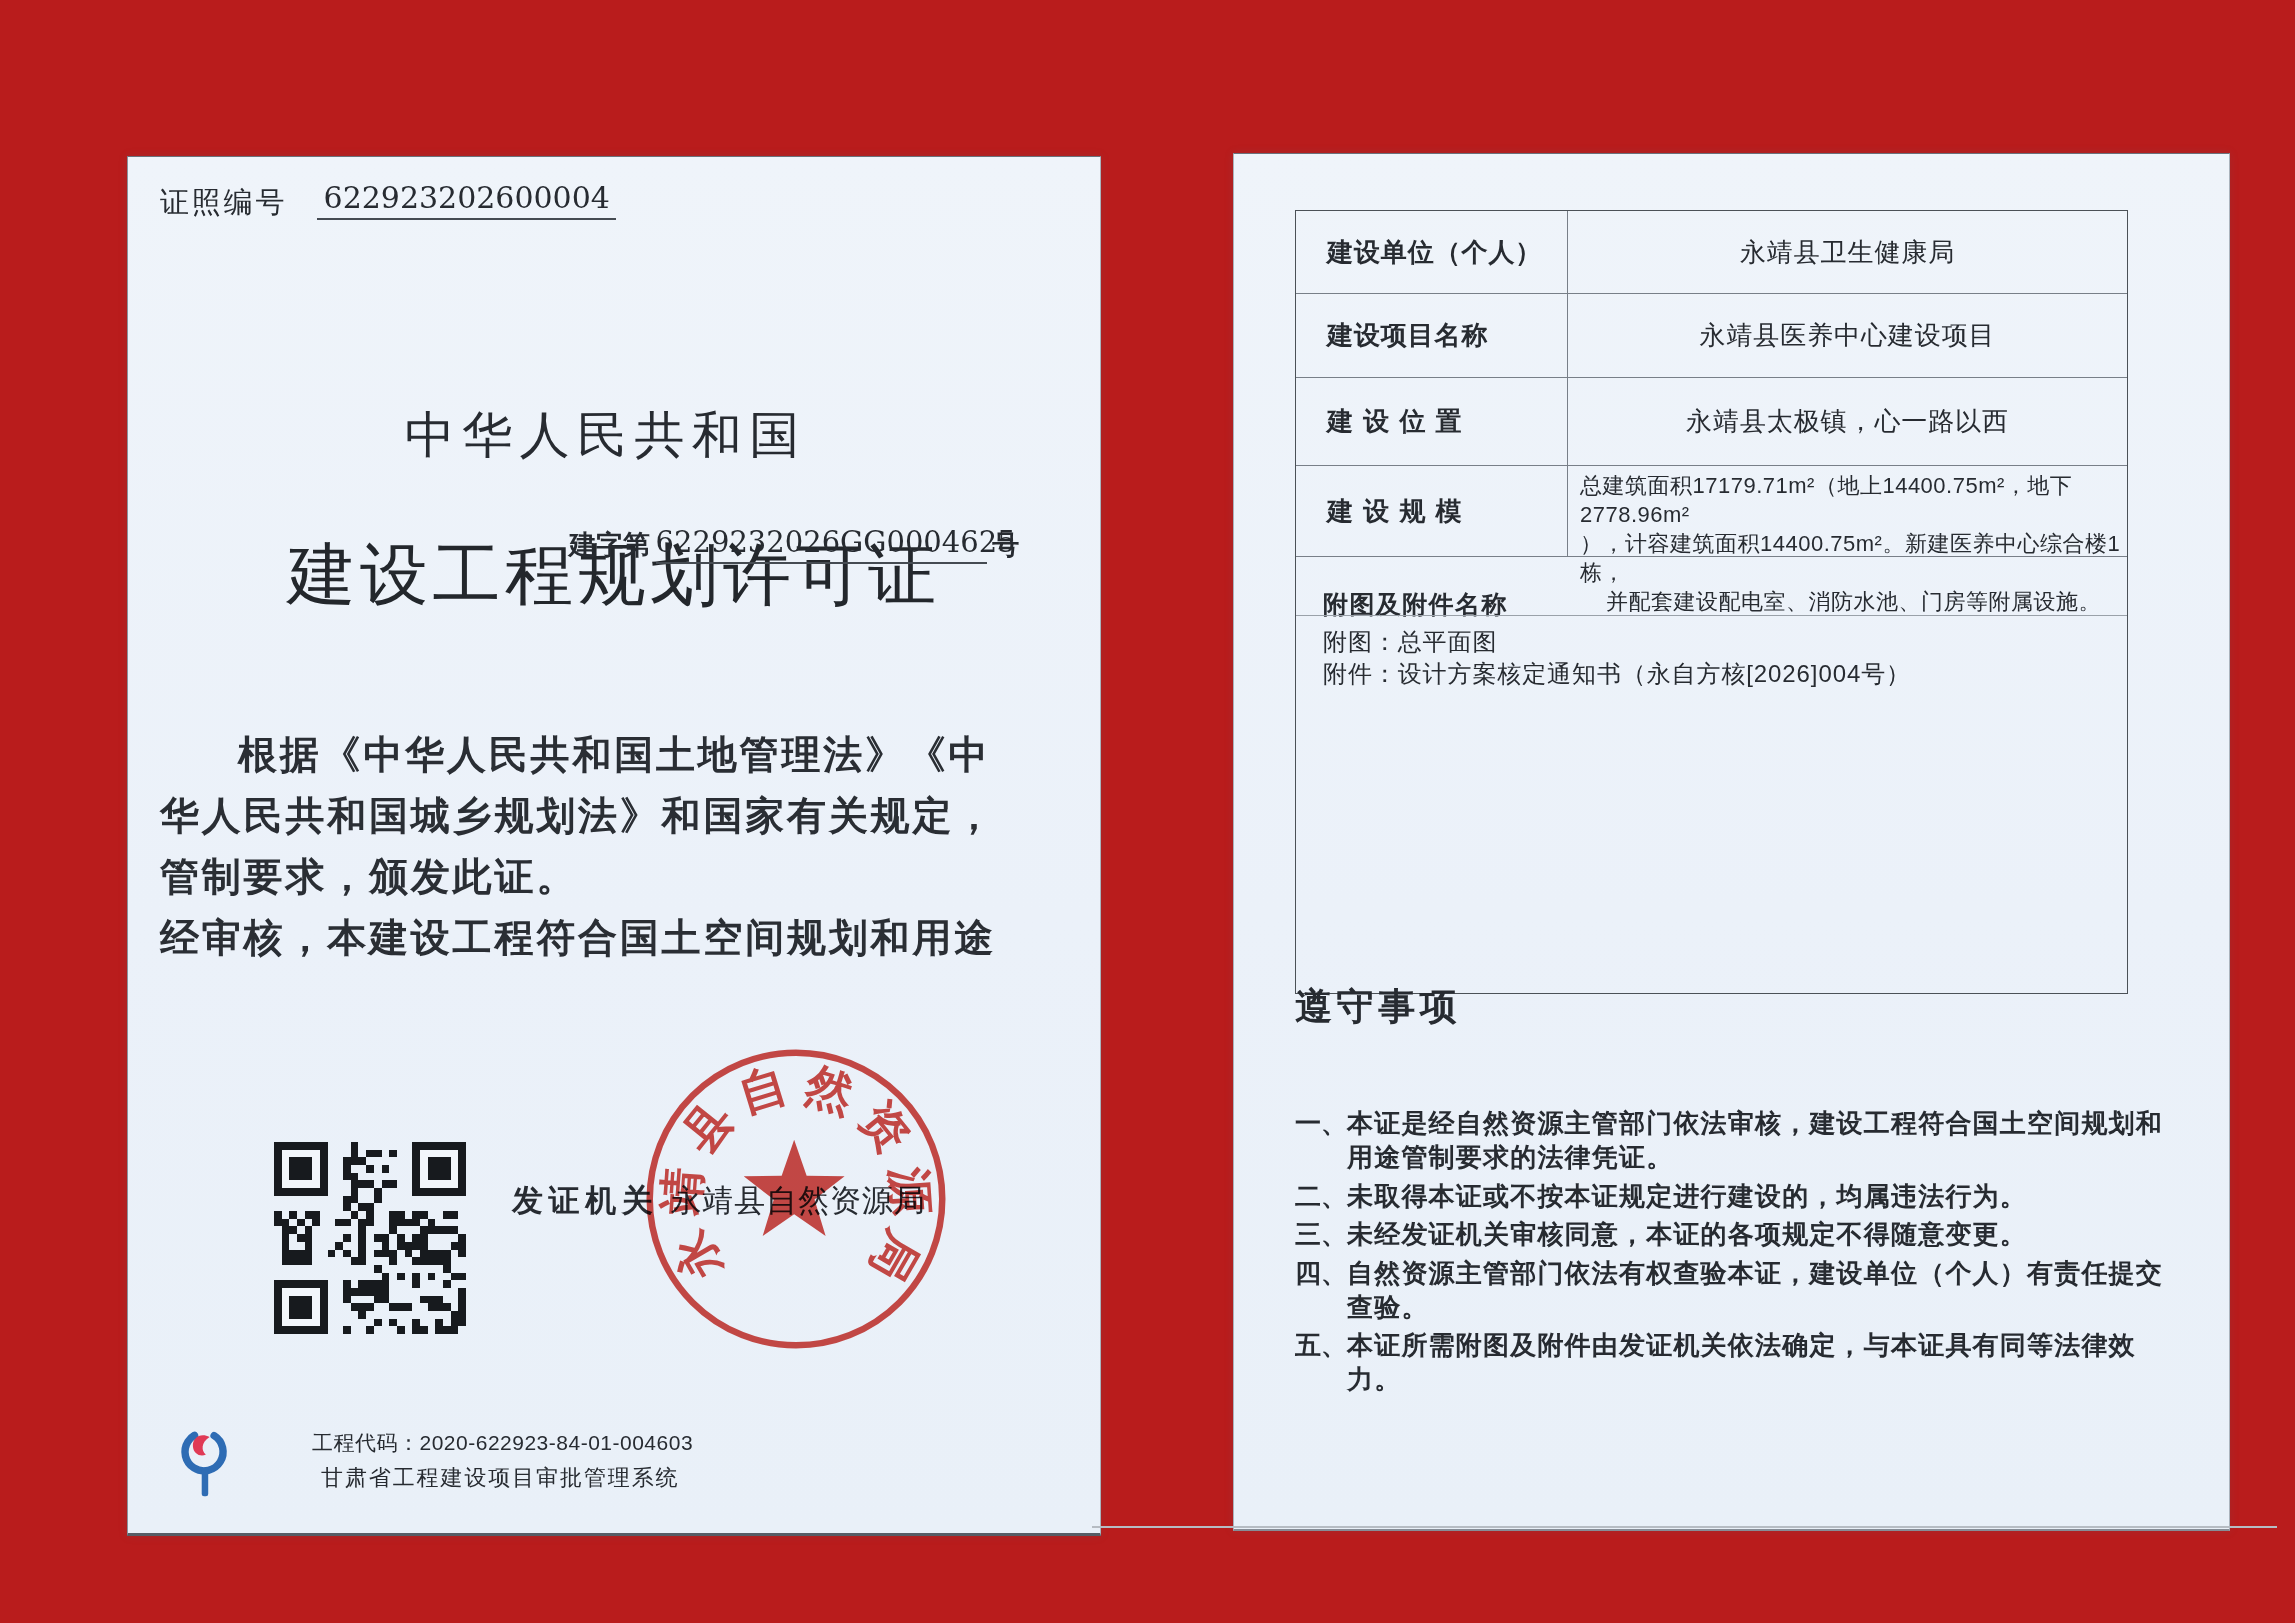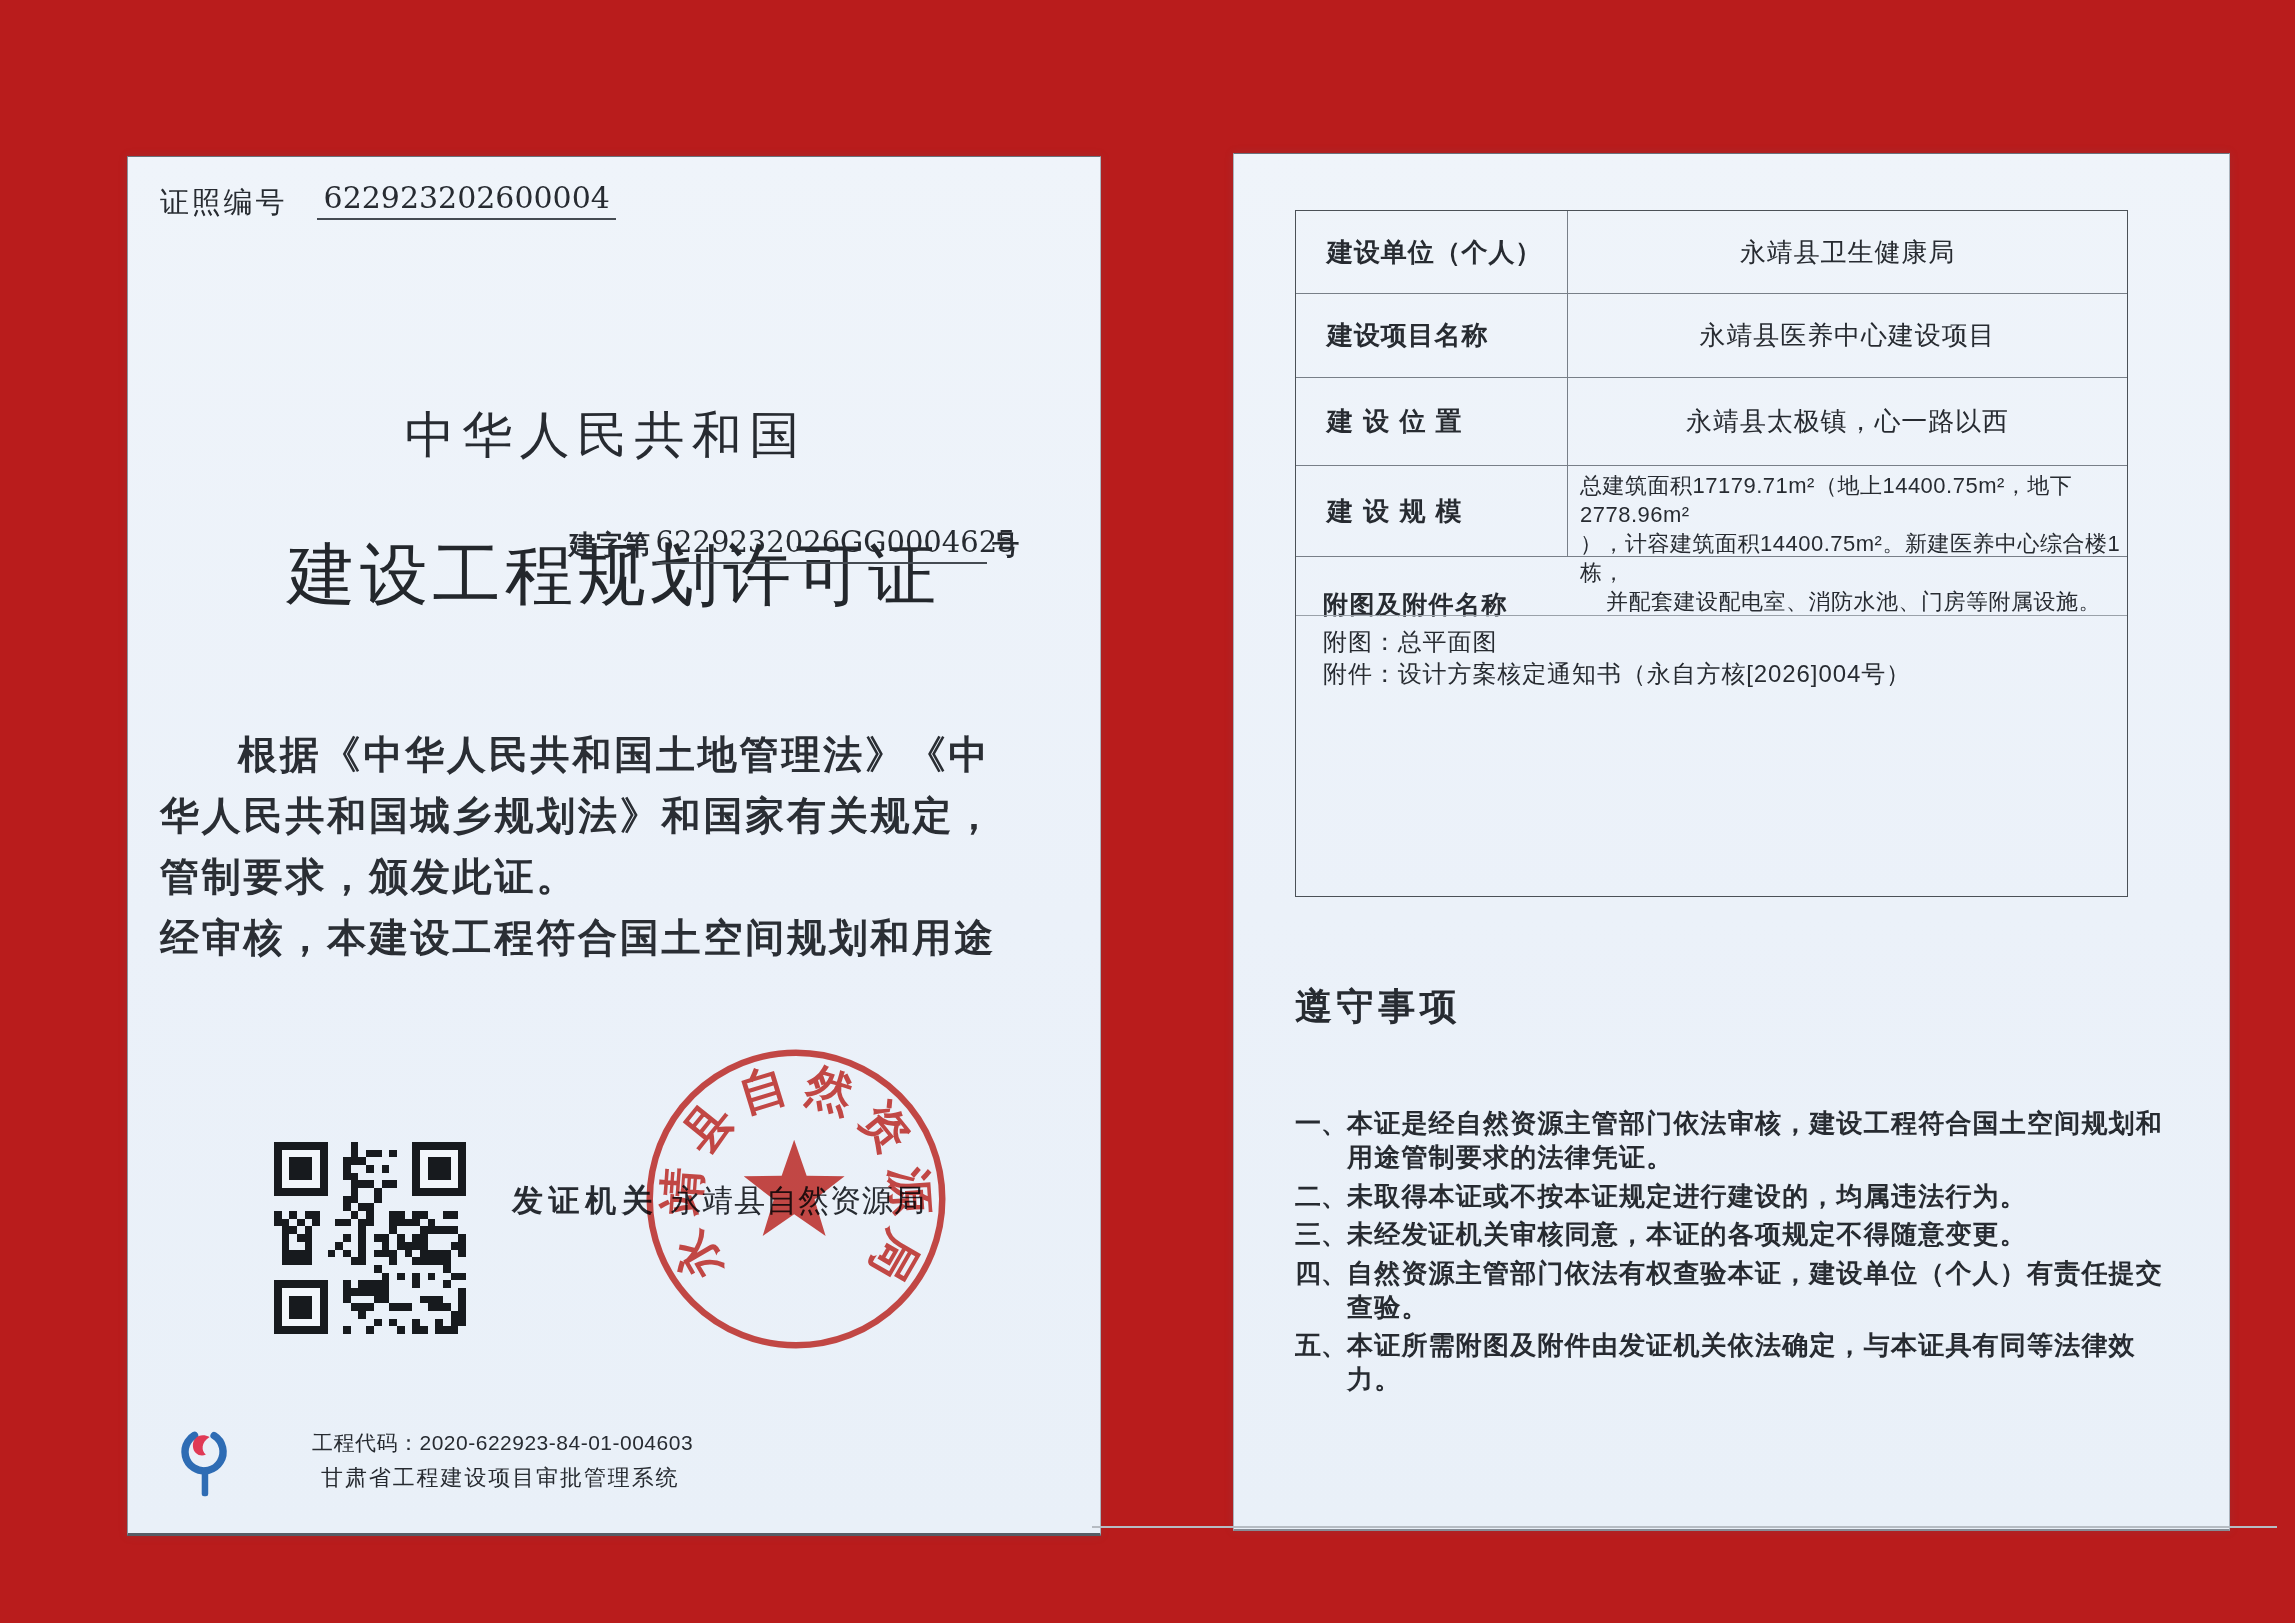--- a/index.html
+++ b/index.html
@@ -34,21 +34,21 @@
   .date-row{position:absolute;left:400px;top:1111px;display:flex;align-items:flex-end;}
   .date-label{display:inline-block;width:134px;font-size:31px;font-weight:600;letter-spacing:52px;
               line-height:40px;white-space:nowrap;overflow:visible;}
   .date-value{font-size:31px;font-weight:500;margin-left:14px;line-height:40px;letter-spacing:0.9px;}
   .seal{position:absolute;left:506px;top:880px;width:324px;height:324px;opacity:.88;mix-blend-mode:multiply;}
   .logo{position:absolute;left:49px;top:1266px;width:55px;height:78px;}
   .code-line{position:absolute;left:184px;top:1272px;font-size:21px;font-weight:500;letter-spacing:0.5px;}
   .system-line{position:absolute;left:193px;top:1306px;font-size:22px;font-weight:500;letter-spacing:1.9px;}
 
   
-  .detail-table{position:absolute;left:61px;top:56px;width:833px;height:687px;border:1.4px solid #4b5157;box-sizing:border-box;}
+  .detail-table{position:absolute;left:61px;top:56px;width:833px;height:784px;border:1.4px solid #4b5157;box-sizing:border-box;}
   .trow{position:absolute;left:0;width:100%;border-bottom:0.9px solid #787f88;box-sizing:border-box;}
   .trow-1{top:0;height:83px;} .trow-2{top:83px;height:84px;}
   .trow-3{top:167px;height:88px;} .trow-4{top:255px;height:91px;}
   .col-divider{position:absolute;left:271px;top:0;width:0.9px;height:346px;background:#787f88;}
   .tlabel{position:absolute;left:31px;top:0;height:100%;display:flex;align-items:center;
           font-size:26px;font-weight:700;letter-spacing:0.9px;}
   .tlabel.spread{letter-spacing:10.2px;font-family:Liberation Serif, serif;}
   .tvalue{position:absolute;left:272px;right:0;top:0;height:100%;display:flex;align-items:center;
           justify-content:center;font-size:26px;font-weight:500;letter-spacing:0.9px;}
   .scale-cell{position:absolute;left:284px;right:6.5px;top:4.6px;font-size:22px;font-weight:500;

